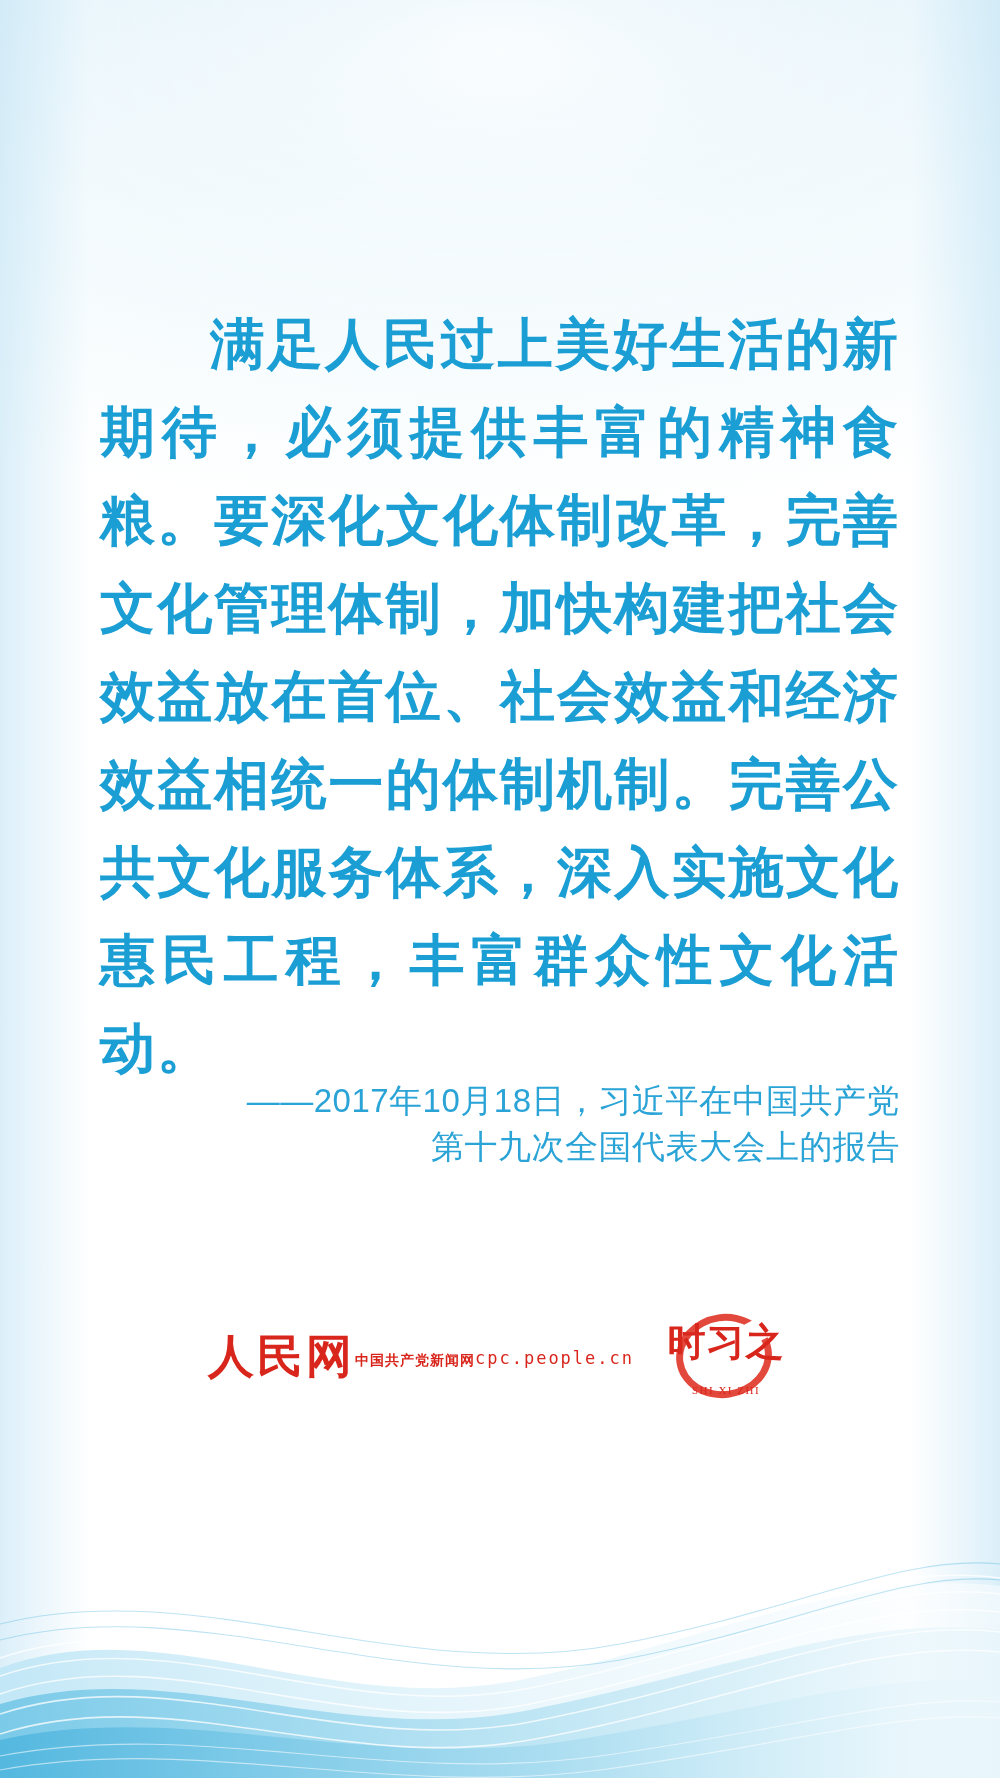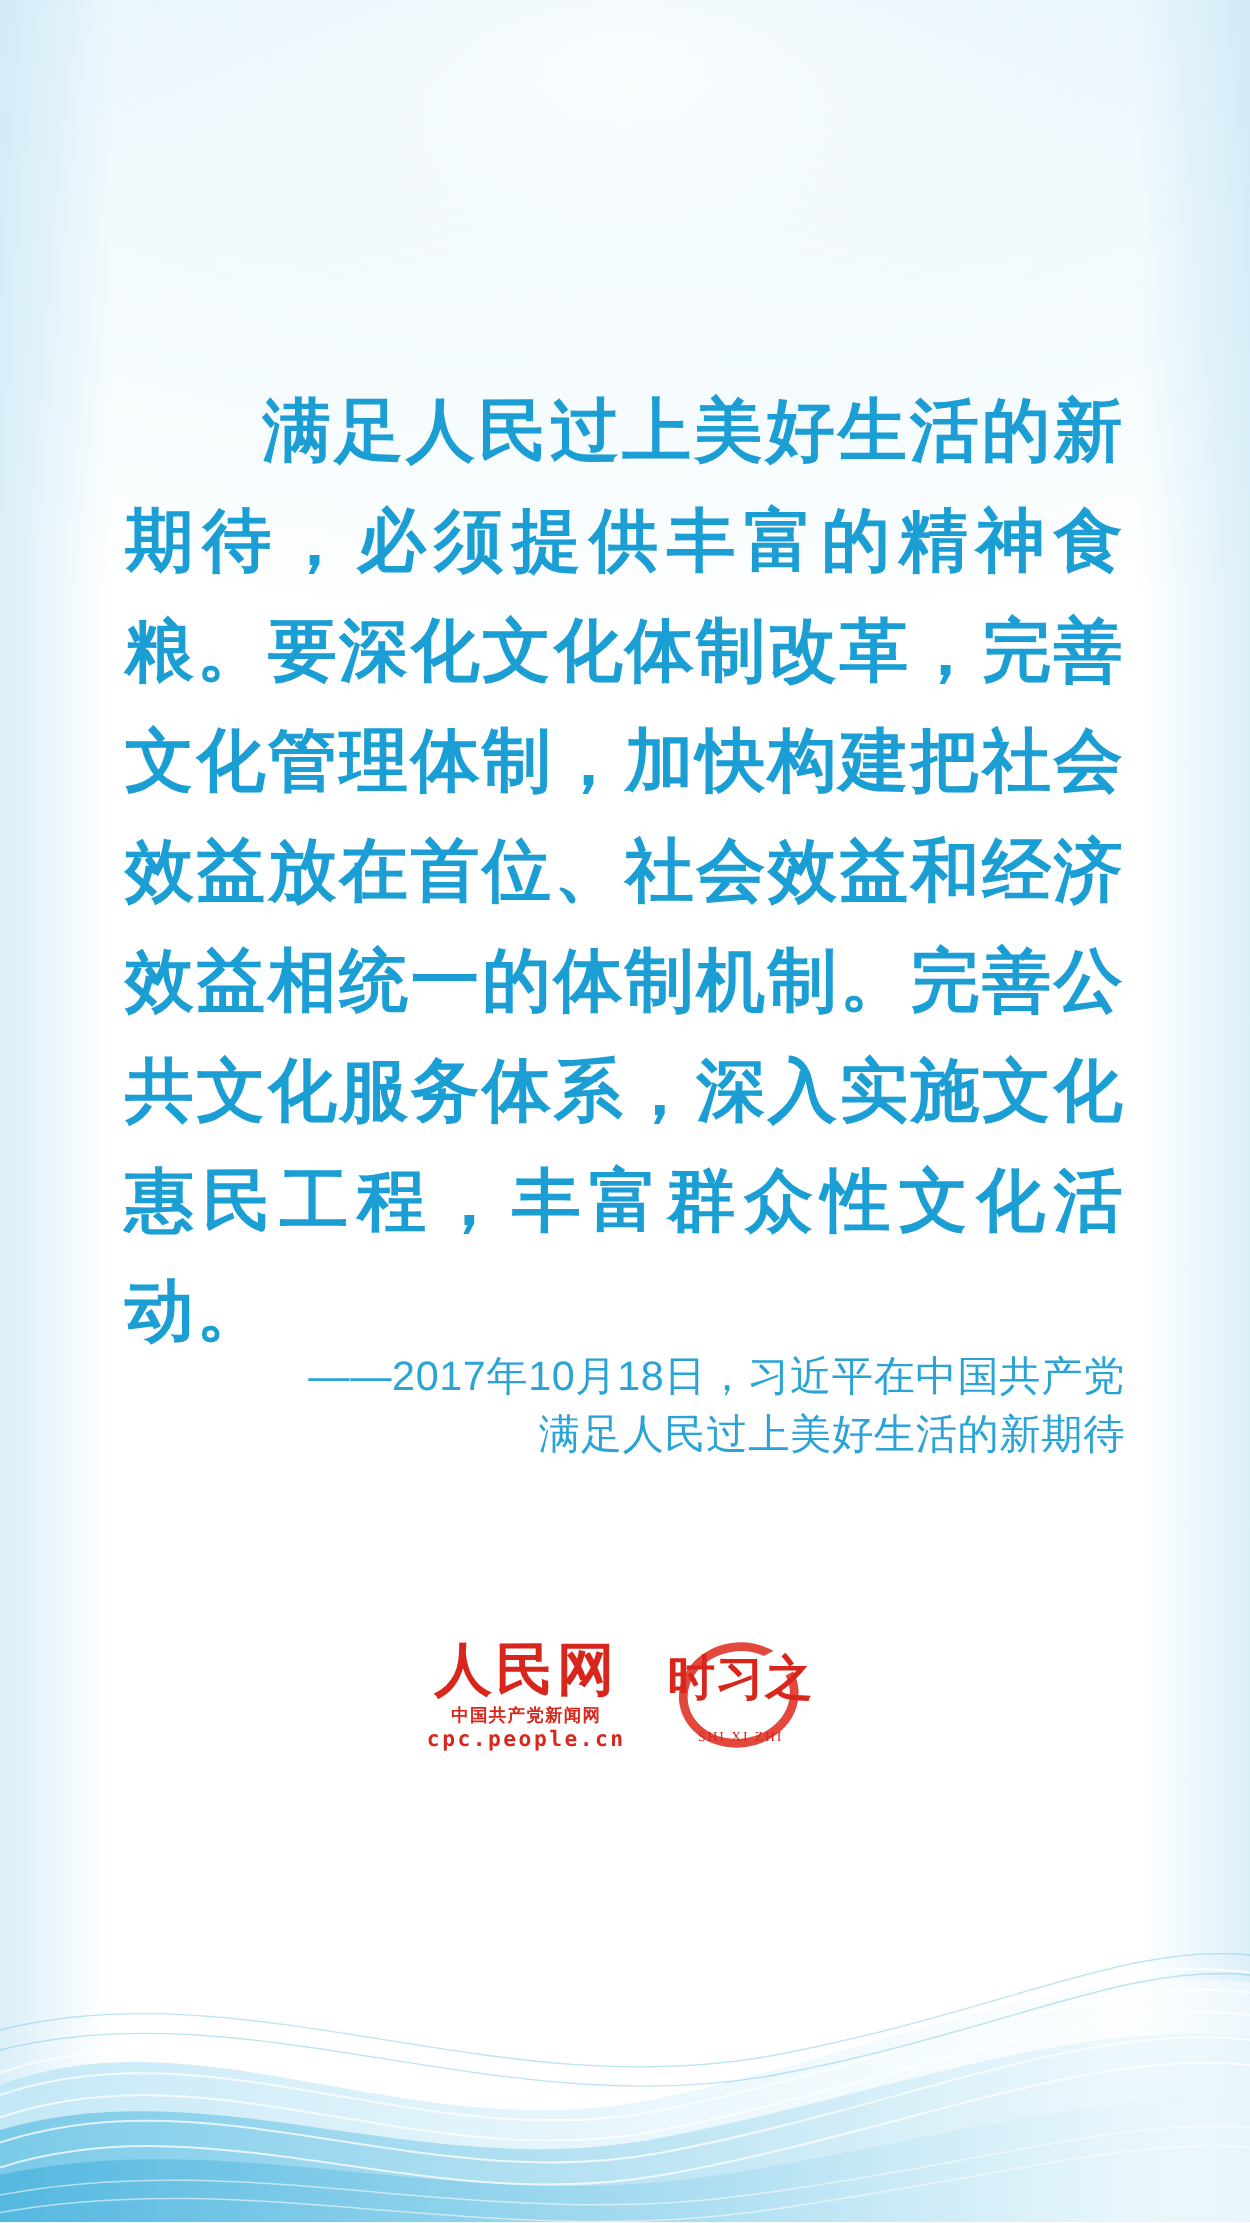--- a/index.html
+++ b/index.html
@@ -91,21 +91,21 @@
     top: 1300px;
     width: 100%;
     display: flex;
     justify-content: center;
     align-items: center;
     gap: 26px;
   }
 
   .people-logo {
     display: flex;
-    flex-direction: column;
+    flex-direction: row;
     align-items: center;
     line-height: 1;
   }
   .people-logo .cn {
     font-family: "DejaVu Serif", "Liberation Serif", serif;
     font-size: 46px;
     font-weight: 700;
     color: #d9261c;
     letter-spacing: 3px;
   }
@@ -116,21 +116,20 @@
     font-weight: 700;
     color: #d9261c;
     letter-spacing: 1px;
   }
   .people-logo .url {
     margin-top: 5px;
     font-family: "DejaVu Sans Mono", "Liberation Mono", monospace;
     font-size: 17px;
     color: #d9261c;
     letter-spacing: 2px;
-    font-weight: bold;
   }
 
   .shixi-logo {
     position: relative;
     width: 132px;
     height: 112px;
     display: flex;
     flex-direction: column;
     align-items: center;
     justify-content: center;
@@ -196,21 +195,21 @@
   <div class="top-sheen"></div>
   <div class="side-glow-left"></div>
   <div class="side-glow-right"></div>
 
   <div class="quote-block">
     <p class="quote-text">满足人民过上美好生活的新期待，必须提供丰富的精神食粮。要深化文化体制改革，完善文化管理体制，加快构建把社会效益放在首位、社会效益和经济效益相统一的体制机制。完善公共文化服务体系，深入实施文化惠民工程，丰富群众性文化活动。</p>
   </div>
 
   <div class="attribution">
     <span class="line">——2017年10月18日，习近平在中国共产党</span>
-    <span class="line">满足人民过上美好生活的新期待</span>
+    <span class="line">第十九次全国代表大会上的报告</span>
   </div>
 
   <div class="logo-row">
 
     <div class="people-logo">
       <span class="cn">人民网</span>
       <span class="sub">中国共产党新闻网</span>
       <span class="url">cpc.people.cn</span>
     </div>
 

